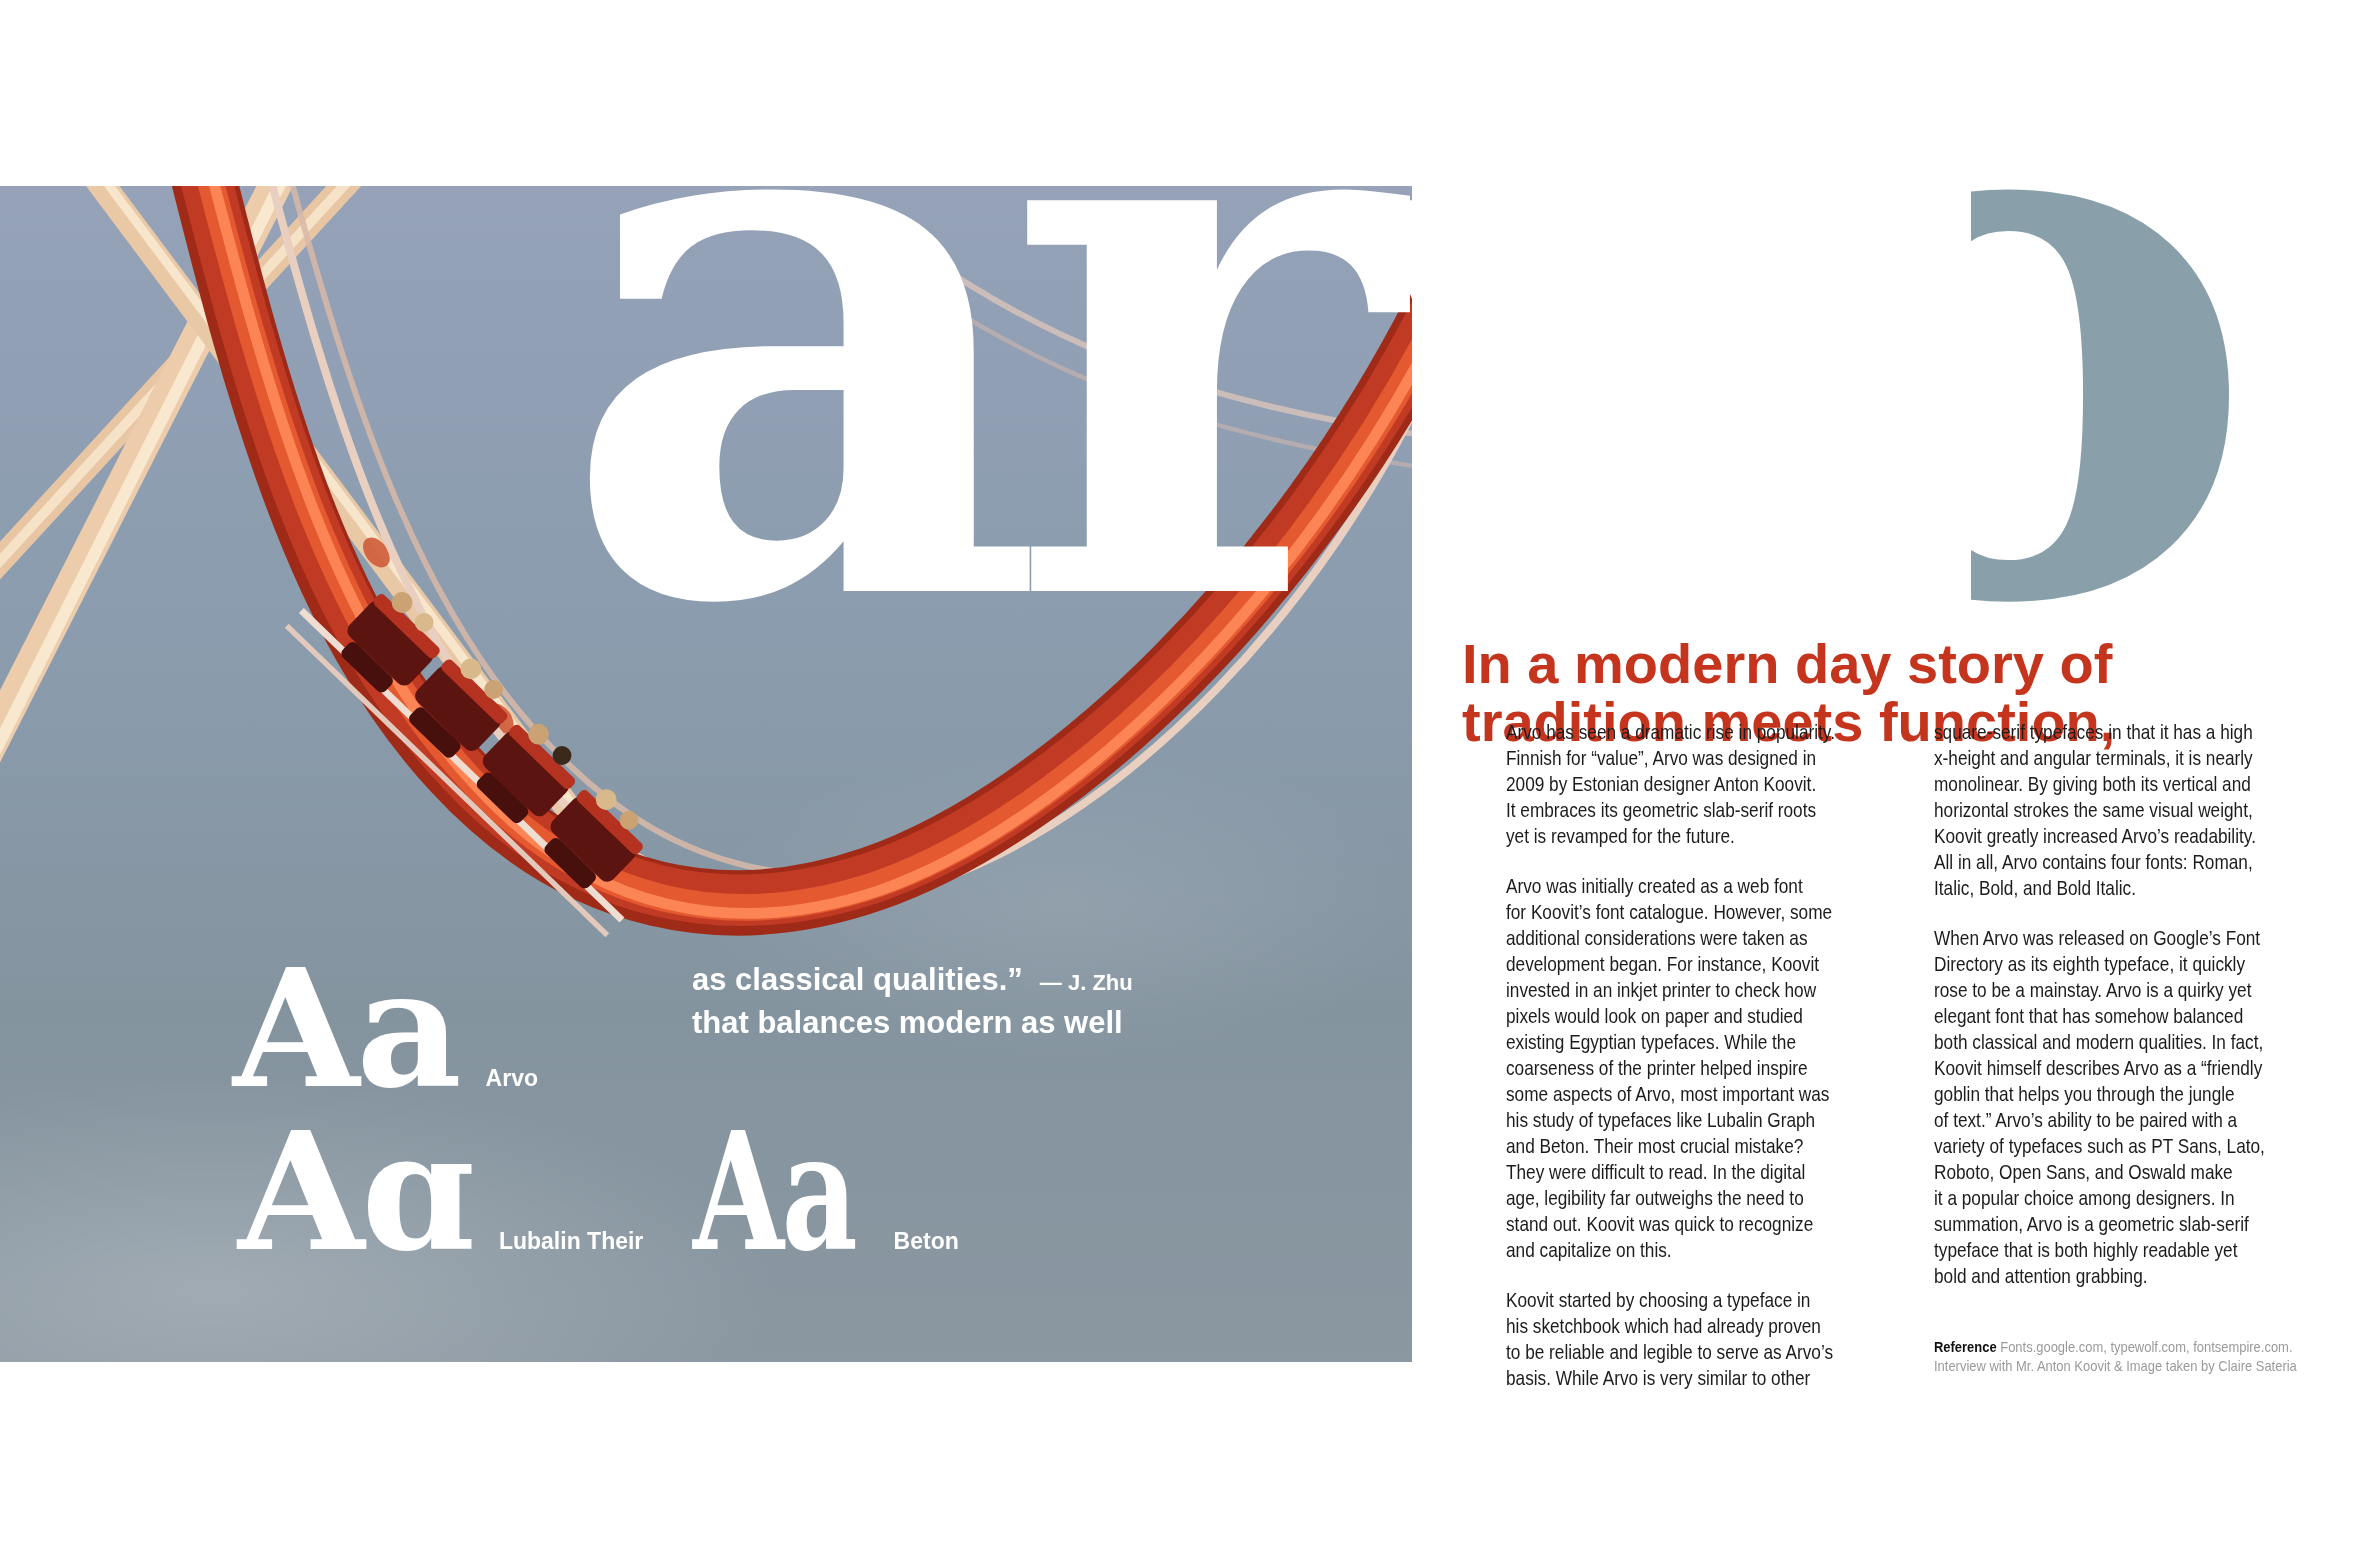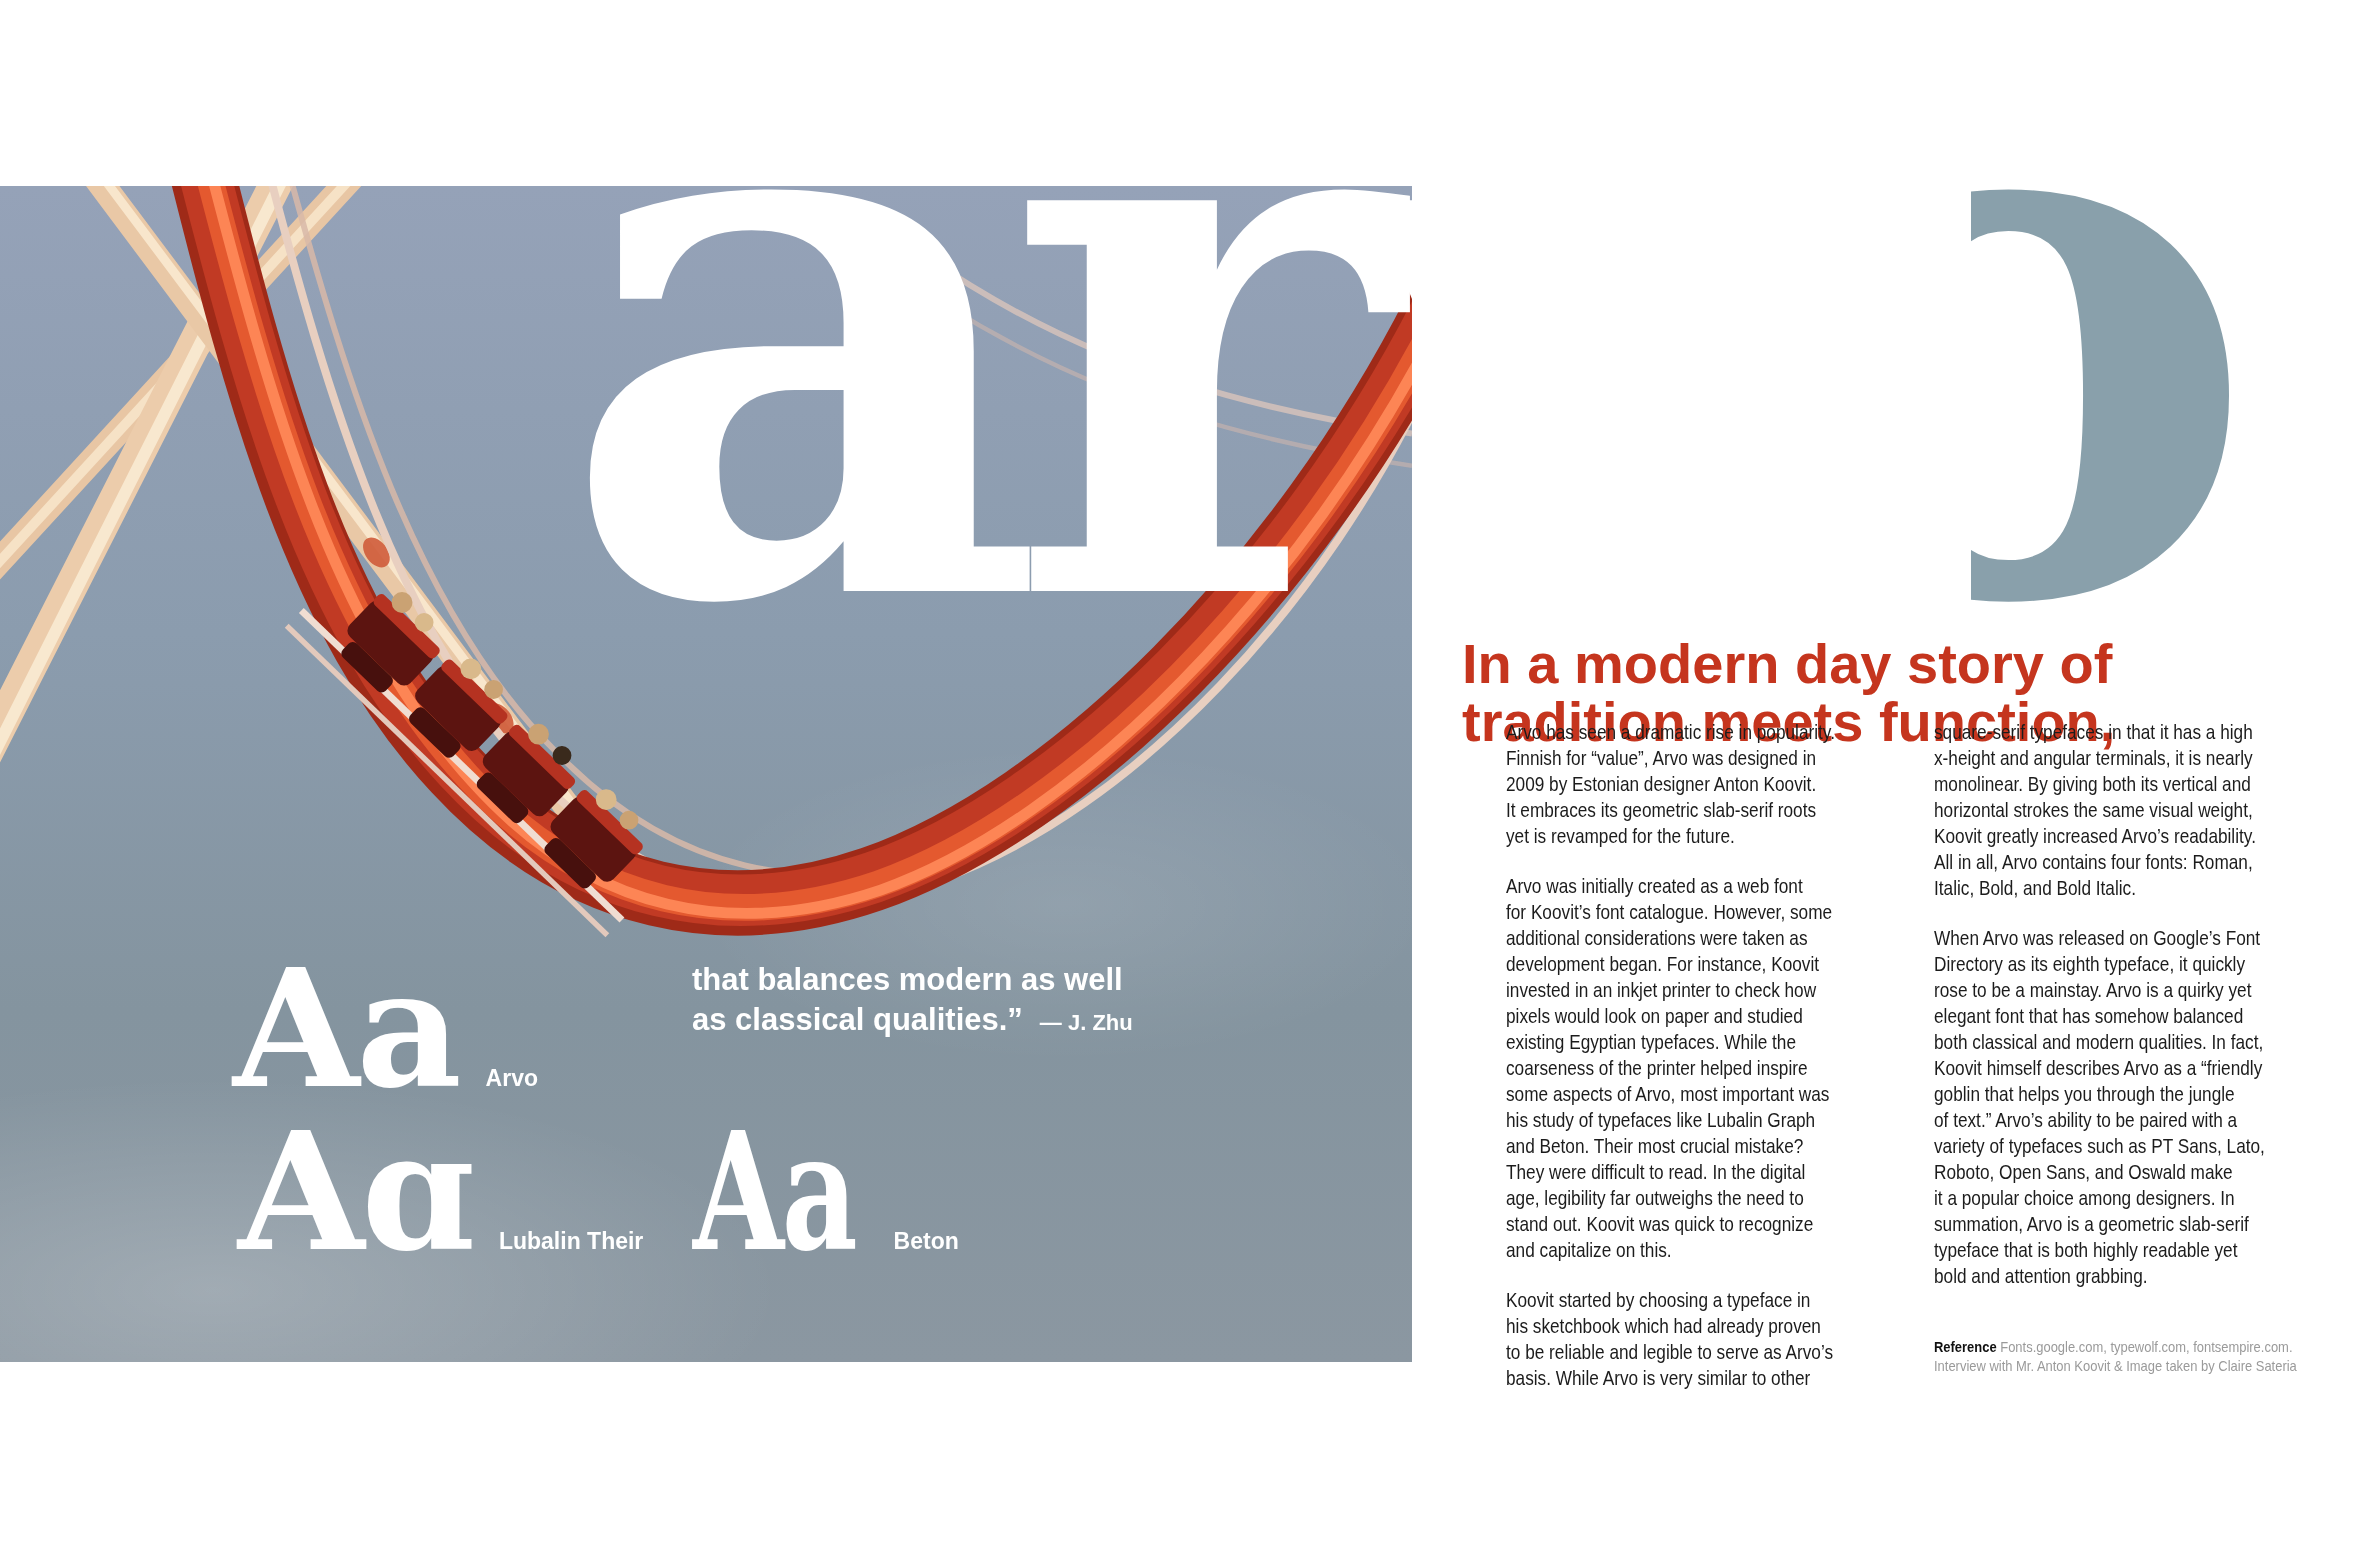--- a/index.html
+++ b/index.html
@@ -140,22 +140,22 @@
         <circle cx="680" cy="-30" r="19" fill="#caa273"></circle>
       </g>
     </g>
   </svg>
 </div>
 
 <div class="big-title over-photo">arvo</div>
 <div class="big-title over-page">arvo</div>
 
 <div class="quote">
+  <div class="indent"><span>as classical qualities.”</span><span class="attribution">— J. Zhu</span></div>
   <div class="indent">that balances modern as well</div>
-  <div class="indent"><span>as classical qualities.”</span><span class="attribution">— J. Zhu</span></div>
 </div>
 
 <div class="specimen" id="specimen-arvo">
   <span class="glyphs">Aa</span>
   <span class="label">Arvo</span>
 </div>
 <div class="specimen" id="specimen-lubalin">
   <span class="glyphs">Aɑ</span>
   <span class="label">Lubalin Their</span>
 </div>

